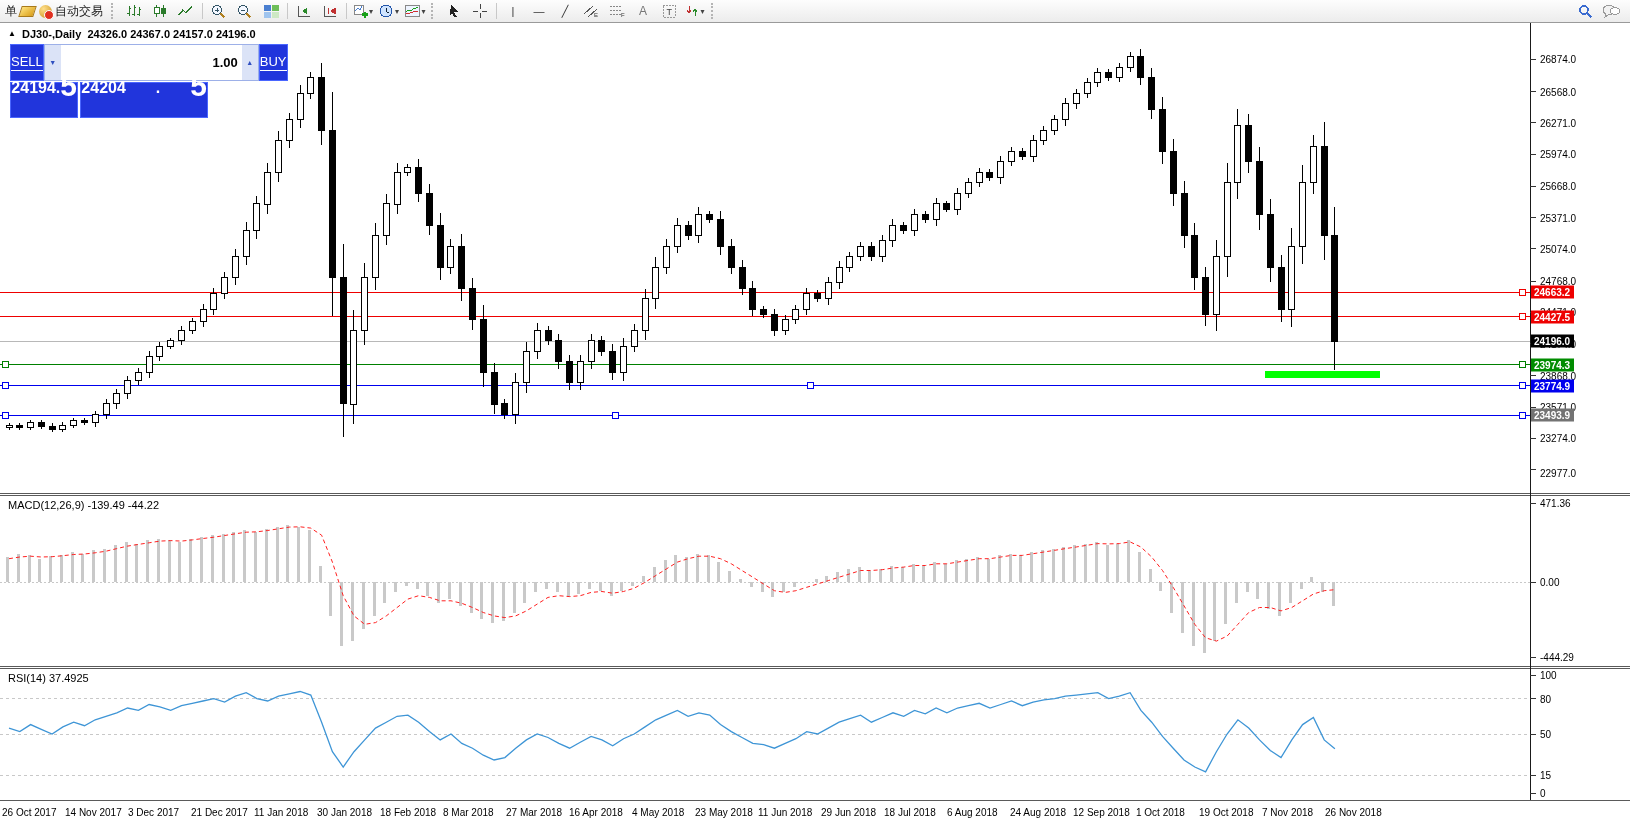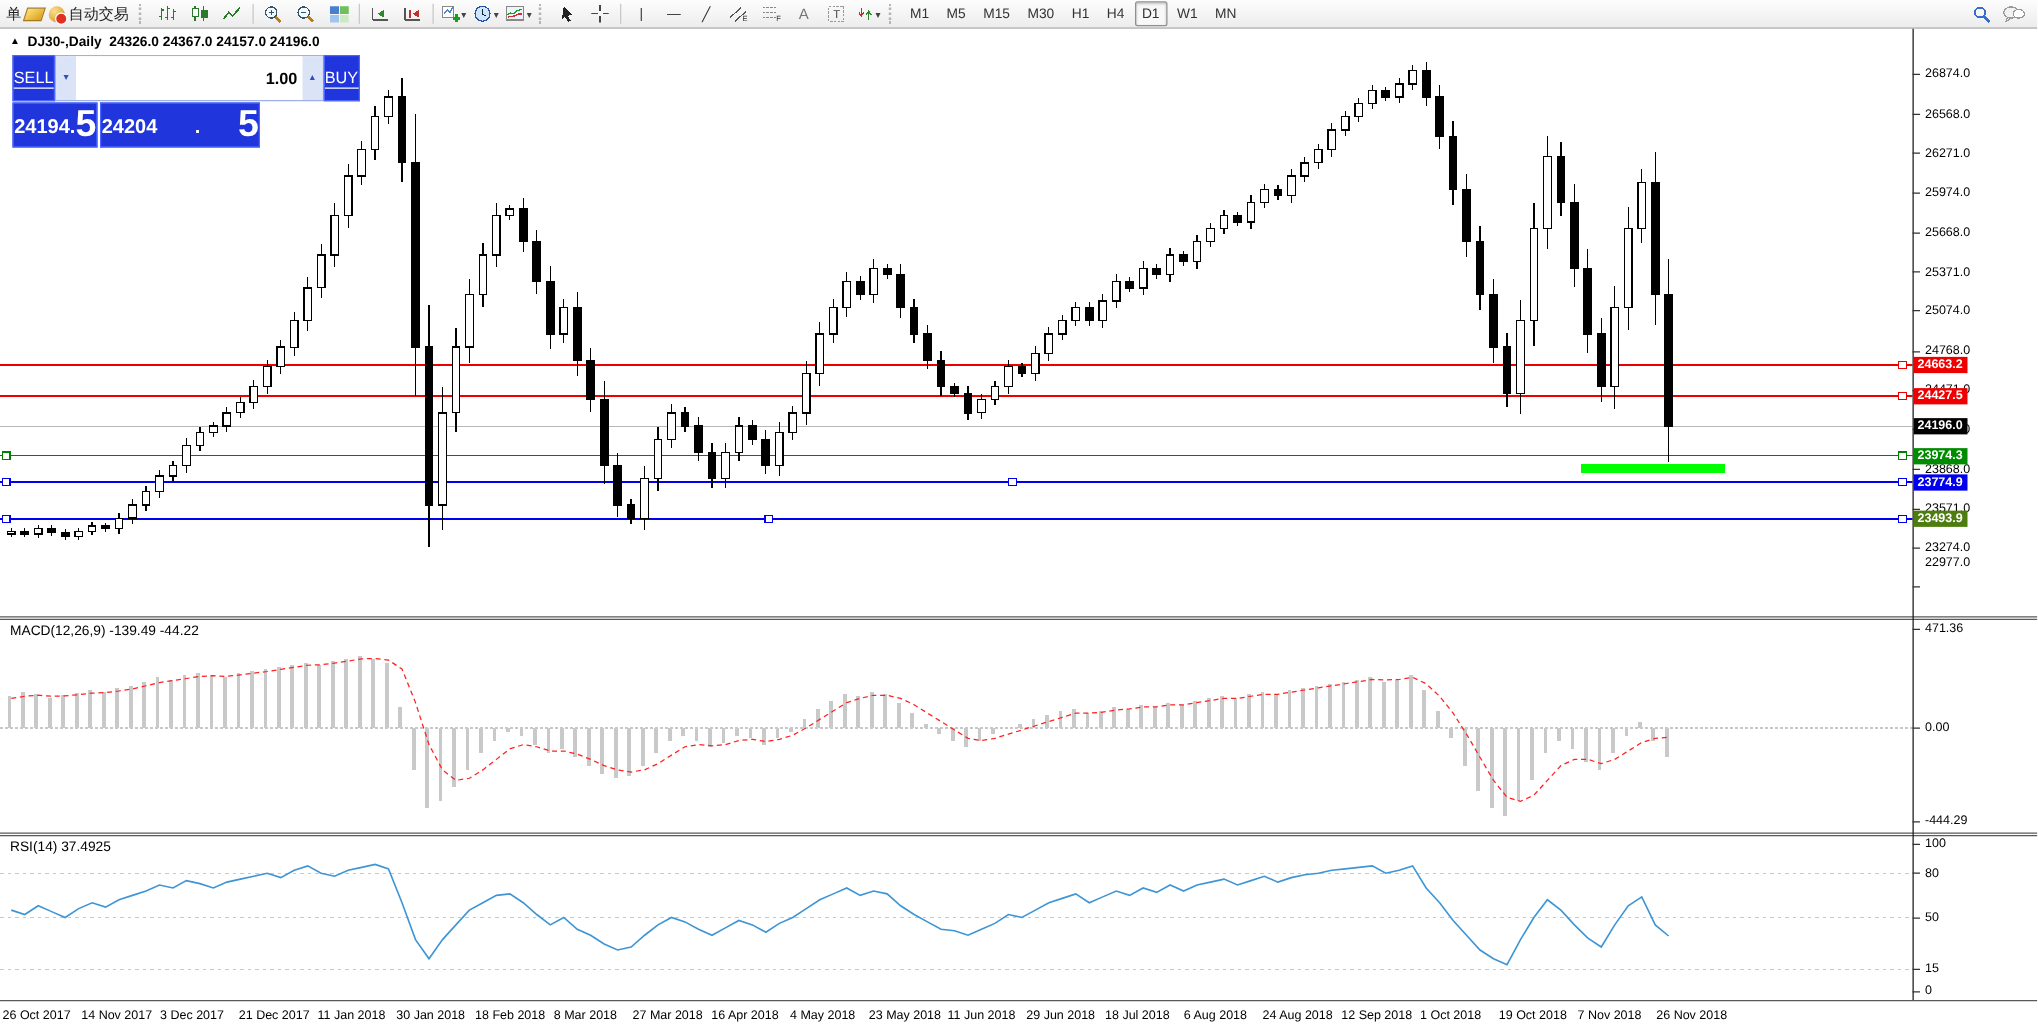--- a/index.html
+++ b/index.html
@@ -30,21 +30,21 @@
   #trade{position:absolute;left:10px;top:21px;width:198px;}
   #trade .row1{display:flex;height:37px;}
   .tp-btn{background:#2135dc;color:#fff;font-size:13px;display:flex;align-items:center;justify-content:center;border:1px solid #4a66ff;}
   .tp-btn span{border-bottom:1px solid #fff;padding-bottom:1px;}
   #sell-btn{width:50px;}
   #buy-btn{width:50px;}
   .volwrap{display:flex;flex:1;border:1px solid #9db0e8;}
   .spin{width:16px;background:#dbe3f7;color:#3050c0;font-size:7px;display:flex;align-items:center;justify-content:center;}
   #vol{flex:1;border:none;outline:none;font-size:13px;font-weight:bold;text-align:right;padding-right:4px;font-family:"Liberation Sans",sans-serif;}
   #trade .row2{display:flex;height:36px;margin-top:1px;}
-  .px-box{background:#2135dc;color:#fff;flex:1;display:flex;align-items:flex-end;justify-content:center;padding-bottom:2px;border:1px solid #4a66ff;}
+  .px-box{background:#2135dc;color:#fff;flex:1;display:flex;align-items:flex-end;justify-content:center;padding-bottom:16px;border:1px solid #4a66ff;}
   .px-box+.px-box{margin-left:2px;gap:30px;}
   .px-main{font-size:16px;font-weight:bold;line-height:26px;}
   .px-dot{font-size:16px;font-weight:bold;line-height:26px;}
   .px-big{font-size:30px;font-weight:bold;line-height:30px;}
   
   .axis-lbl{position:absolute;left:1540px;font-size:10px;color:#000;transform:translateY(-50%);white-space:nowrap;}
   .axis-tick{position:absolute;left:1530px;width:6px;height:1px;background:#333;}
   .px-lbl{position:absolute;left:1531px;font-size:10px;font-weight:bold;color:#fff;padding:1px 4px 1px 3px;transform:translateY(-50%);white-space:nowrap;}
   .ind-lbl{position:absolute;left:8px;font-size:11px;color:#000;}
   .date-lbl{position:absolute;top:784px;font-size:10px;color:#000;white-space:nowrap;}
@@ -185,31 +185,20 @@
         </svg>
       </div>
     <div class="tbtn">
         <svg width="14" height="14" style="position:static">
           <path d="M4 2v7M2 6l2 3 2-3" fill="none" stroke="#c03030"></path>
           <path d="M10 12V5M8 8l2-3 2 3" fill="none" stroke="#2a8a2a"></path>
         </svg>
         <span class="dd">▾</span>
       </div>
     <div class="grip"></div>
-    <div id="tf-group" style="display:flex;align-items:center;">
-        <div class="tf-btn">M1</div>
-        <div class="tf-btn">M5</div>
-        <div class="tf-btn">M15</div>
-        <div class="tf-btn">M30</div>
-        <div class="tf-btn">H1</div>
-        <div class="tf-btn">H4</div>
-        <div class="tf-btn active">D1</div>
-        <div class="tf-btn">W1</div>
-        <div class="tf-btn">MN</div>
-      </div>
     <div id="tb-right">
       <div class="tbtn">
           <svg width="15" height="15" style="position:static">
             <circle cx="6" cy="6" r="4" fill="none" stroke="#3a6bd0" stroke-width="1.6"></circle>
             <path d="M9 9l4.5 4.5" stroke="#3a6bd0" stroke-width="1.8"></path>
           </svg>
         </div>
       <div class="tbtn">
           <svg width="18" height="14" style="position:static">
             <ellipse cx="7" cy="6" rx="6" ry="4.5" fill="#f2f2f2" stroke="#999"></ellipse>
@@ -692,27 +681,27 @@
         <div class="axis-lbl" style="top: 289.263px;">24471.0</div>
         <div class="axis-tick" style="top: 320.026px;"></div>
         <div class="axis-lbl" style="top: 320.526px;">24174.0</div>
         <div class="axis-tick" style="top: 352.237px;"></div>
         <div class="axis-lbl" style="top: 352.737px;">23868.0</div>
         <div class="axis-tick" style="top: 383.5px;"></div>
         <div class="axis-lbl" style="top: 384px;">23571.0</div>
         <div class="axis-tick" style="top: 414.763px;"></div>
         <div class="axis-lbl" style="top: 415.263px;">23274.0</div>
         <div class="axis-tick" style="top: 446.026px;"></div>
-        <div class="axis-lbl" style="top: 427px;">22977.0</div>
+        <div class="axis-lbl" style="top: 450px;">22977.0</div>
         <div class="px-lbl" style="top: 269.032px; background: rgb(238, 0, 0);">24663.2</div>
         <div class="px-lbl" style="top: 293.842px; background: rgb(238, 0, 0);">24427.5</div>
         <div class="px-lbl" style="top: 318.211px; background: rgb(0, 0, 0);">24196.0</div>
         <div class="px-lbl" style="top: 341.547px; background: rgb(0, 140, 0);">23974.3</div>
         <div class="px-lbl" style="top: 362.537px; background: rgb(0, 0, 238);">23774.9</div>
-        <div class="px-lbl" style="top: 392.116px; background: #4d7c0f;">23493.9</div>
+        <div class="px-lbl" style="top: 392.116px; background: #737373;">23493.9</div>
         <div class="axis-tick" style="top: 479.5px;"></div>
         <div class="axis-lbl" style="top: 480px;">471.36</div>
         <div class="axis-tick" style="top: 558.776px;"></div>
         <div class="axis-lbl" style="top: 559.276px;">0.00</div>
         <div class="axis-tick" style="top: 633.5px;"></div>
         <div class="axis-lbl" style="top: 634px;">-444.29</div>
         <div class="axis-tick" style="top: 651.5px;"></div>
         <div class="axis-lbl" style="top: 652px;">100</div>
         <div class="axis-tick" style="top: 675.1px;"></div>
         <div class="axis-lbl" style="top: 675.6px;">80</div>

